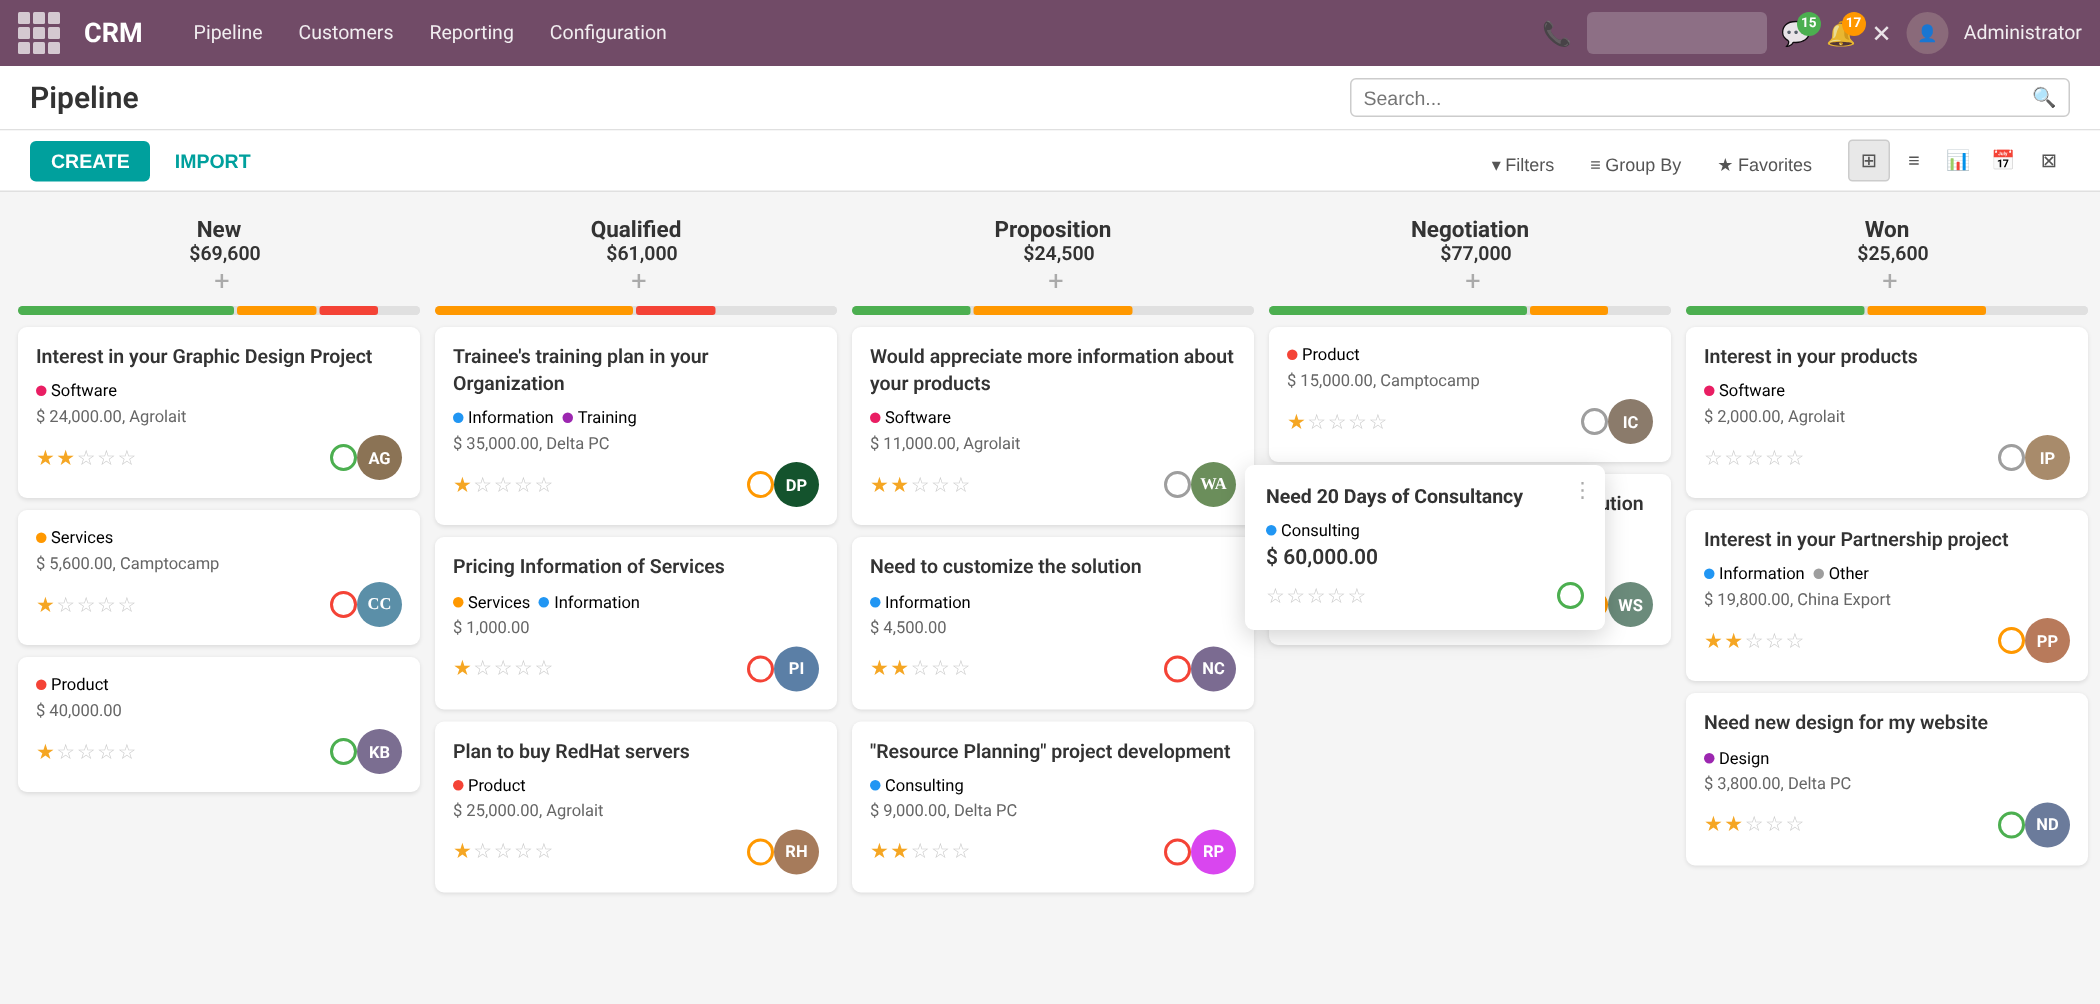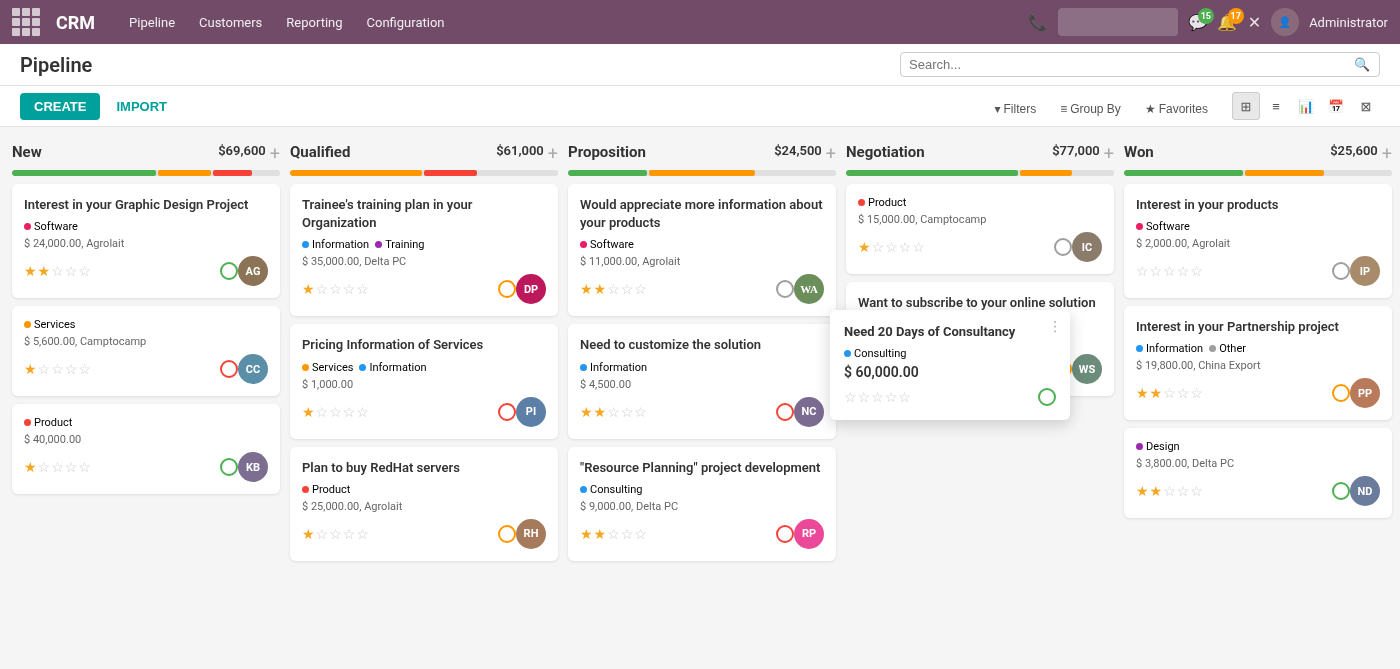--- a/index.html
+++ b/index.html
@@ -56,21 +56,21 @@
     .btn-import { background: none; border: none; color: #00A09D; font-size: 13px; font-weight: 600; cursor: pointer; padding: 6px 8px; }
     .toolbar-spacer { flex: 1; }
     .filter-btn { background: none; border: none; color: #555; font-size: 12px; cursor: pointer; padding: 4px 8px; display: flex; align-items: center; gap: 3px; }
     .view-icons { display: flex; gap: 2px; margin-left: 8px; }
     .view-icon { width: 28px; height: 28px; display: flex; align-items: center; justify-content: center; cursor: pointer; border-radius: 3px; color: #555; border: 1px solid transparent; }
     .view-icon.active { background: #e8e8e8; border-color: #ccc; }
 
     
     .kanban-board { display: flex; padding: 16px 12px; gap: 0; overflow-x: auto; align-items: flex-start; position: relative; min-height: 540px; }
     .kanban-col { width: 268px; min-width: 268px; margin-right: 10px; }
-    .col-header { display: flex; align-items: flex-start; margin-bottom: 6px; }
+    .col-header { display: flex; align-items: center; margin-bottom: 6px; flex-direction: column; }
     .col-title { font-size: 15px; font-weight: 700; color: #333; flex: 1; }
     .col-add { color: #aaa; cursor: pointer; font-size: 18px; margin-left: 4px; }
     .progress-bar-wrap { height: 6px; border-radius: 3px; background: #e0e0e0; margin-bottom: 8px; display: flex; gap: 2px; overflow: hidden; }
     .progress-seg { height: 100%; border-radius: 2px; }
     .col-amount { font-size: 13px; font-weight: 600; color: #333; margin-left: 8px; }
 
     
     .kanban-card { background: white; border-radius: 6px; padding: 12px; margin-bottom: 8px; box-shadow: 0 1px 3px rgba(0,0,0,0.1); cursor: pointer; position: relative; }
     .card-title { font-size: 13px; font-weight: 600; color: #333; margin-bottom: 6px; line-height: 1.4; }
     .card-tags { display: flex; gap: 6px; flex-wrap: wrap; margin-bottom: 4px; }
@@ -215,21 +215,21 @@
 
       <span class="star ">☆</span>
 
       <span class="star ">☆</span>
 
       <span class="star ">☆</span>
 
       <span class="star ">☆</span>
     </div>
           <div class="priority-dot red"></div>
-          <div class="avatar-placeholder" style="background:#5B8FA8;">CC</div>
+          <div class="avatar-placeholder" style="background:#5B8FA8;font-family:Liberation Serif, serif;">CC</div>
         </div>
       </div>
 
       <div class="kanban-card">
         <div class="card-tags">
       <span class="tag">
         <span class="tag-dot" style="background:#f44336;"></span>
         <span>Product</span>
       </span>
     </div>
@@ -282,21 +282,21 @@
 
       <span class="star ">☆</span>
 
       <span class="star ">☆</span>
 
       <span class="star ">☆</span>
 
       <span class="star ">☆</span>
     </div>
           <div class="priority-dot orange"></div>
-          <div class="avatar-placeholder" style="background:#be185d;">DP</div>
+          <div class="avatar-placeholder" style="background:#14532d;">DP</div>
         </div>
       </div>
 
       <div class="kanban-card">
         <div class="card-title">Pricing Information of Services</div>
         <div class="card-tags">
       <span class="tag">
         <span class="tag-dot" style="background:#FF9800;"></span>
         <span>Services</span>
       </span>
@@ -428,21 +428,21 @@
 
       <span class="star filled">★</span>
 
       <span class="star ">☆</span>
 
       <span class="star ">☆</span>
 
       <span class="star ">☆</span>
     </div>
           <div class="priority-dot red"></div>
-          <div class="avatar-placeholder" style="background:#ec4899;text-align:center;">RP</div>
+          <div class="avatar-placeholder" style="background:#d946ef;text-align:center;">RP</div>
         </div>
       </div>
     </div>
     <div class="kanban-col">
     <div class="col-header">
       <span class="col-title">Negotiation</span>
       <span class="col-amount">$77,000</span>
       <span class="col-add">+</span>
     </div>
   <div class="progress-bar-wrap">
@@ -563,20 +563,21 @@
       <span class="star ">☆</span>
 
       <span class="star ">☆</span>
     </div>
           <div class="priority-dot orange"></div>
           <div class="avatar-placeholder" style="background:#B87A5B;">PP</div>
         </div>
       </div>
 
       <div class="kanban-card">
+        <div class="card-title">Need new design for my website</div>
         <div class="card-tags">
       <span class="tag">
         <span class="tag-dot" style="background:#9C27B0;"></span>
         <span>Design</span>
       </span>
     </div>
         <div class="card-meta">$ 3,800.00, Delta PC</div>
         <div class="card-footer">
           <div class="stars">
       <span class="star filled">★</span>

